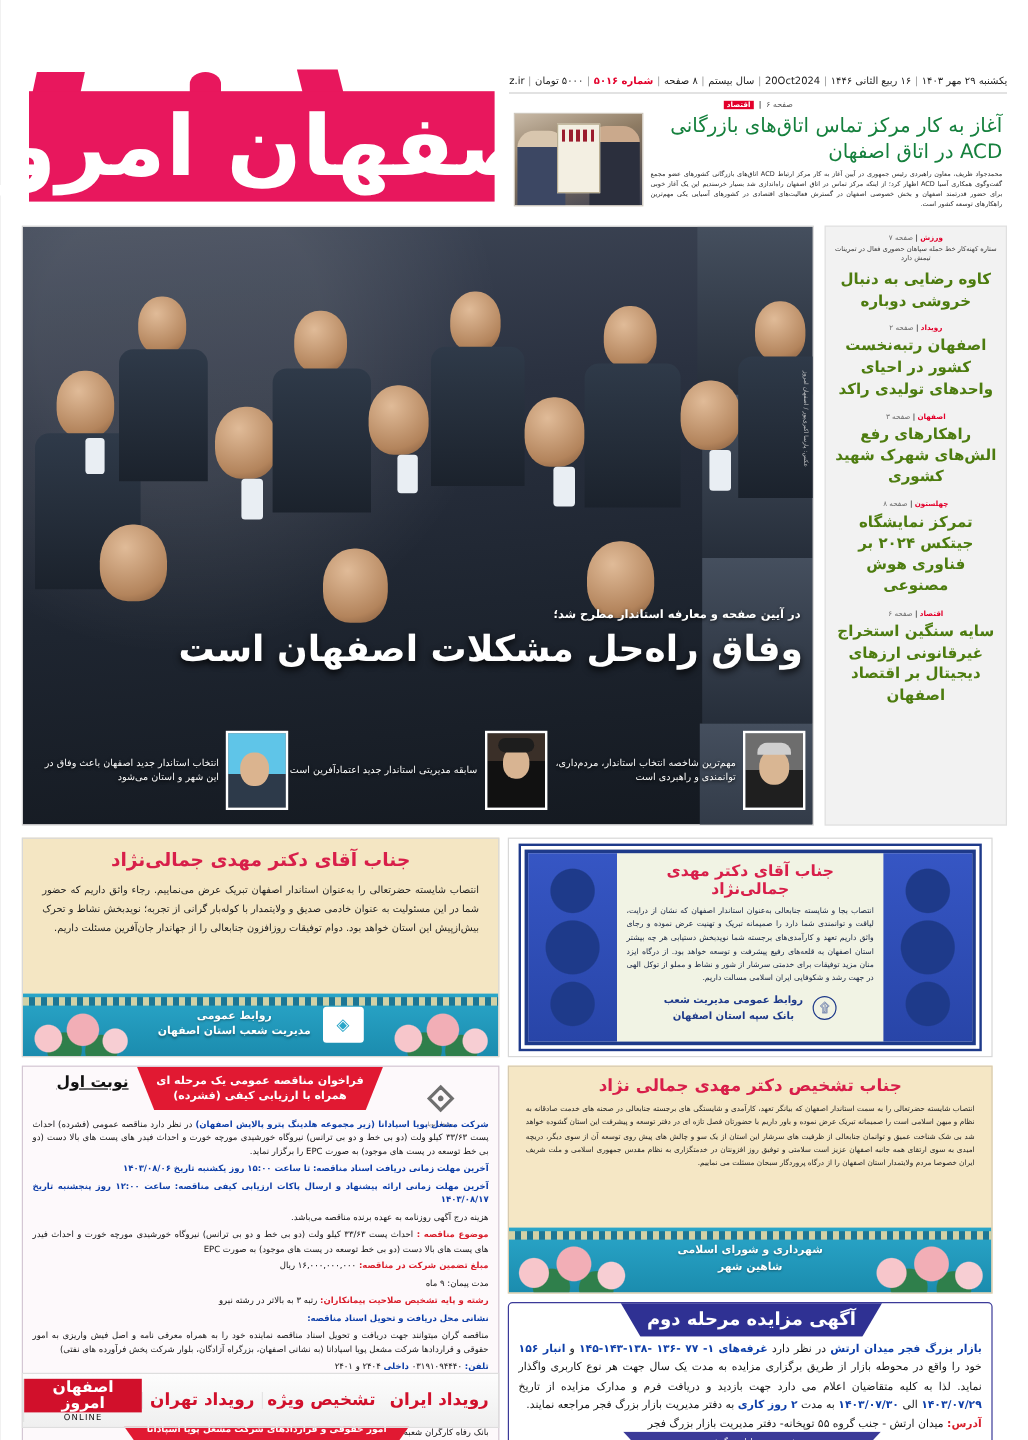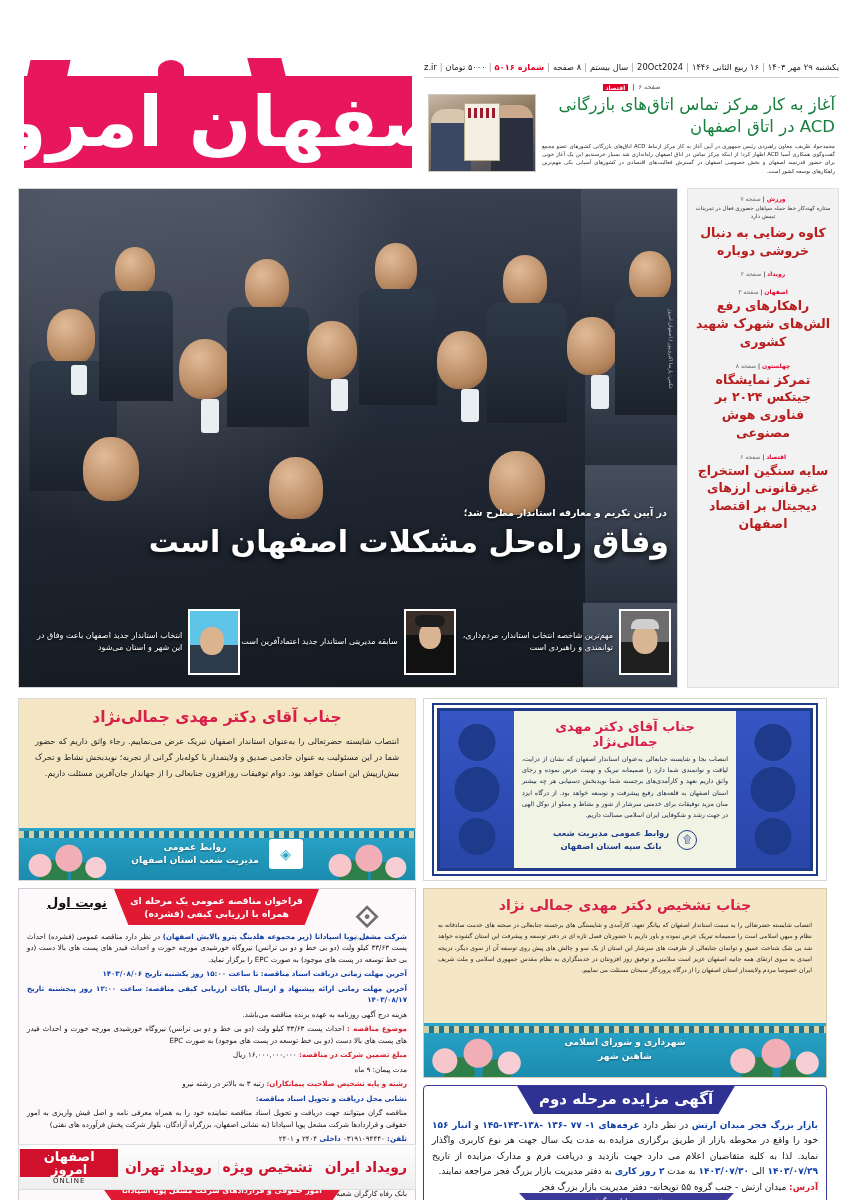--- a/index.html
+++ b/index.html
@@ -109,21 +109,21 @@
   .hero-side {
     position: absolute; right: 0; top: 0; width: 152px; height: 500px;
     background: #f2f2f2; border: 1px solid #e0e0e0;
     padding: 6px 7px; direction: rtl;
   }
   .brief { margin-bottom: 11px; text-align: center; }
   .brief-kicker { font-size: 6px; margin-bottom: 2px; }
   .brief-kicker .tag { color: #e3002b; font-weight: bold; }
   .brief-kicker .pg { color: #6a6a6a; }
   .brief-sub { font-size: 5.6px; color: #3a3a3a; line-height: 1.5; margin-bottom: 3px; }
-  .brief-title { font-size: 12.5px; font-weight: bold; color: #b91c1c; line-height: 1.42; }
+  .brief-title { font-size: 12.5px; font-weight: bold; color: #4d7c0f; line-height: 1.42; }
 
   .hero-photo {
     position: absolute; left: 0; top: 0; width: 660px; height: 500px;
     overflow: hidden;
     background:
       radial-gradient(circle at 20% 18%, rgba(255,255,255,.10) 0 18%, rgba(0,0,0,0) 40%),
       linear-gradient(175deg,#3e4656 0%, #2a3140 30%, #1e2530 62%, #141920 100%);
     border: 1px solid #d4d4d4;
   }
   .crowd { position: absolute; inset: 0; }
@@ -417,20 +417,21 @@
         <div class="brief-sub">ستاره کهنه‌کار خط حمله سپاهان حضوری فعال در تمرینات تیمش دارد</div>
         <div class="brief-title">کاوه رضایی به دنبال خروشی دوباره</div>
       </div>
 
       <div class="brief">
         <div class="brief-kicker">
           <span class="tag">رویداد</span>
           <span> | </span>
           <span class="pg">صفحه ۲</span>
         </div>
+        <div class="brief-title">اصفهان رتبه‌نخست کشور در احیای واحدهای تولیدی راکد</div>
       </div>
 
       <div class="brief">
         <div class="brief-kicker">
           <span class="tag">اصفهان</span>
           <span> | </span>
           <span class="pg">صفحه ۳</span>
         </div>
         <div class="brief-title">راهکارهای رفع الش‌های شهرک شهید کشوری</div>
       </div>
@@ -481,21 +482,21 @@
         <div class="shirt" style="left:312px;top:190px; width:17px; height:32px;"></div>
         <div class="shirt" style="left:442px;top:200px; width:18px; height:33px;"></div>
         <div class="shirt" style="left:572px;top:186px; width:18px; height:34px;"></div>
         <div class="head" style="left:64px;  top:248px; width:56px; height:64px;"></div>
         <div class="head" style="left:250px; top:268px; width:54px; height:62px;"></div>
         <div class="head" style="left:470px; top:262px; width:56px; height:64px;"></div>
       </div>
 
       <div class="photo-credit">عکس: پارسا اکبری‌پور / اصفهان امروز</div>
 
-      <div class="hero-kicker">در آیین تکریم و معارفه استاندار مطرح شد؛</div>
+      <div class="hero-kicker">در آیین صفحه و معارفه استاندار مطرح شد؛</div>
       <div class="hero-headline">وفاق راه‌حل مشکلات اصفهان است</div>
 
       <div class="caption-row">
         <div class="cap-cell">
           <div class="cap-thumb th-gray"></div>
           <div class="cap-text">مهم‌ترین شاخصه انتخاب استاندار، مردم‌داری، توانمندی و راهبردی است</div>
         </div>
         <div class="cap-cell">
           <div class="cap-thumb th-cleric"></div>
           <div class="cap-text">سابقه مدیریتی استاندار جدید اعتمادآفرین است</div>

